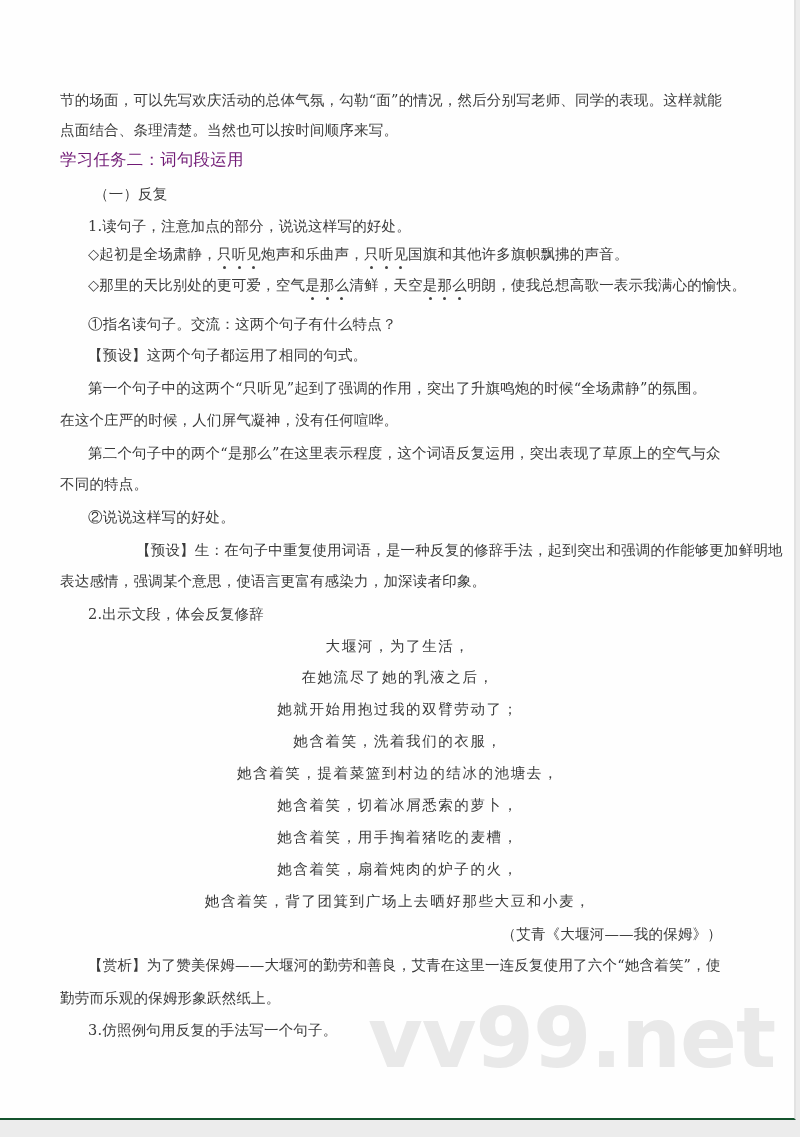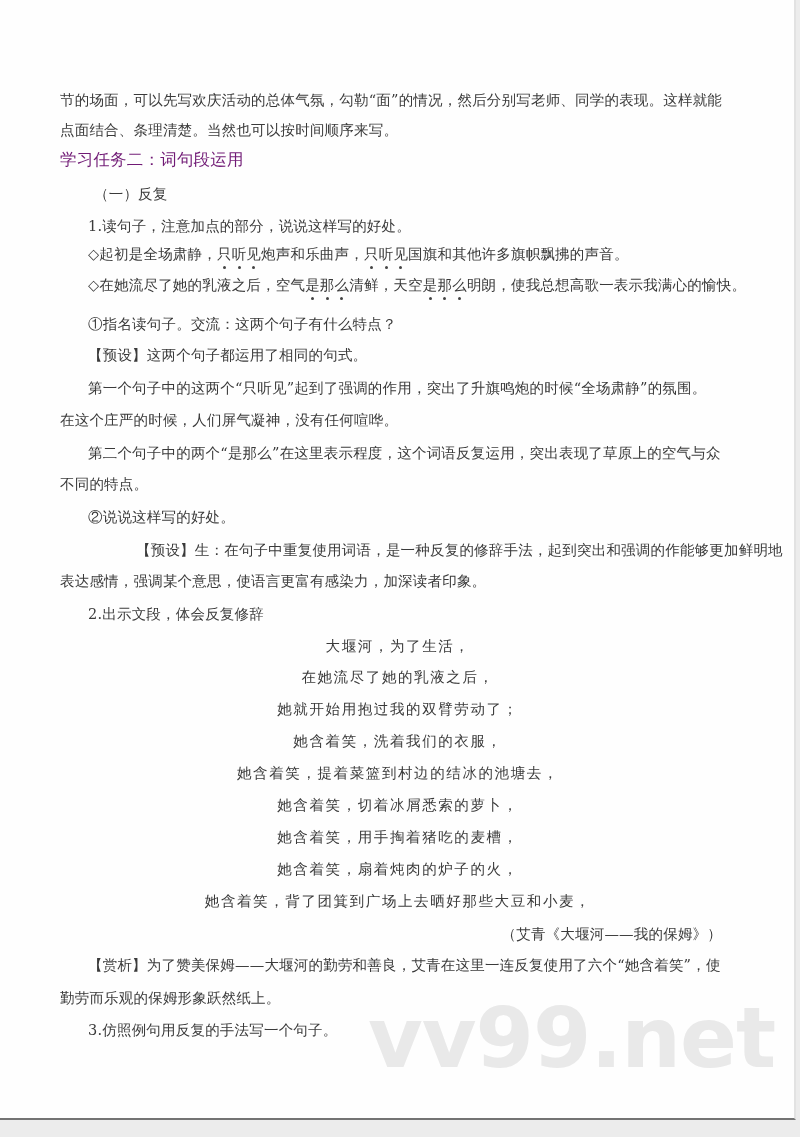--- a/index.html
+++ b/index.html
@@ -16,21 +16,21 @@
       color: #333;
     }
     .page {
       position: absolute;
       left: 0;
       top: 0;
       width: 796px;
       height: 1120px;
       background: #fefefe;
       border-right: 2px solid #e2e2e2;
-      border-bottom: 2px solid #737373;
+      border-bottom: 2px solid #14532d;
       box-sizing: border-box;
     }
     .line {
       position: absolute;
       left: 0;
       font-size: 14.5px;
       line-height: 20px;
       white-space: nowrap;
       color: #3a3a3a;
       letter-spacing: 0.2px;
@@ -90,21 +90,21 @@
 
   <div class="line l-sub" style="top:184px;">（一）反复</div>
 
   <div class="line l-indent" style="top:216px;">1.读句子，注意加点的部分，说说这样写的好处。</div>
 
   <div class="line l-indent" style="top:244px;">
     <span>◇起初是全场肃静，</span><span class="dot-group"><span class=""><span class="dot">只</span><span class="dot">听</span><span class="dot">见</span></span></span><span>炮声和乐曲声，</span><span class="dot-group"><span class=""><span class="dot">只</span><span class="dot">听</span><span class="dot">见</span></span></span><span>国旗和其他许多旗帜飘拂的声音。</span>
   </div>
 
   <div class="line l-indent" style="top:275px;">
-    <span>◇在她流尽了她的乳液之后，空气</span><span class="dot-group"><span class=""><span class="dot">是</span><span class="dot">那</span><span class="dot">么</span></span></span><span>清鲜，天空</span><span class="dot-group"><span class=""><span class="dot">是</span><span class="dot">那</span><span class="dot">么</span></span></span><span>明朗，使我总想高歌一表示我满心的愉快。</span>
+    <span>◇那里的天比别处的更可爱，空气</span><span class="dot-group"><span class=""><span class="dot">是</span><span class="dot">那</span><span class="dot">么</span></span></span><span>清鲜，天空</span><span class="dot-group"><span class=""><span class="dot">是</span><span class="dot">那</span><span class="dot">么</span></span></span><span>明朗，使我总想高歌一表示我满心的愉快。</span>
   </div>
 
   <div class="line l-indent" style="top:314px;">①指名读句子。交流：这两个句子有什么特点？</div>
   <div class="line l-indent" style="top:345px;">【预设】这两个句子都运用了相同的句式。</div>
   <div class="line l-indent" style="top:378px;">第一个句子中的这两个“只听见”起到了强调的作用，突出了升旗鸣炮的时候“全场肃静”的氛围。</div>
   <div class="line l-body" style="top:410px;">在这个庄严的时候，人们屏气凝神，没有任何喧哗。</div>
   <div class="line l-indent" style="top:443px;">第二个句子中的两个“是那么”在这里表示程度，这个词语反复运用，突出表现了草原上的空气与众</div>
   <div class="line l-body" style="top:474px;">不同的特点。</div>
   <div class="line l-indent" style="top:507px;">②说说这样写的好处。</div>
   <div class="line l-indent" style="top:540px;margin-left:48px;">【预设】生：在句子中重复使用词语，是一种反复的修辞手法，起到突出和强调的作能够更加鲜明地</div>

